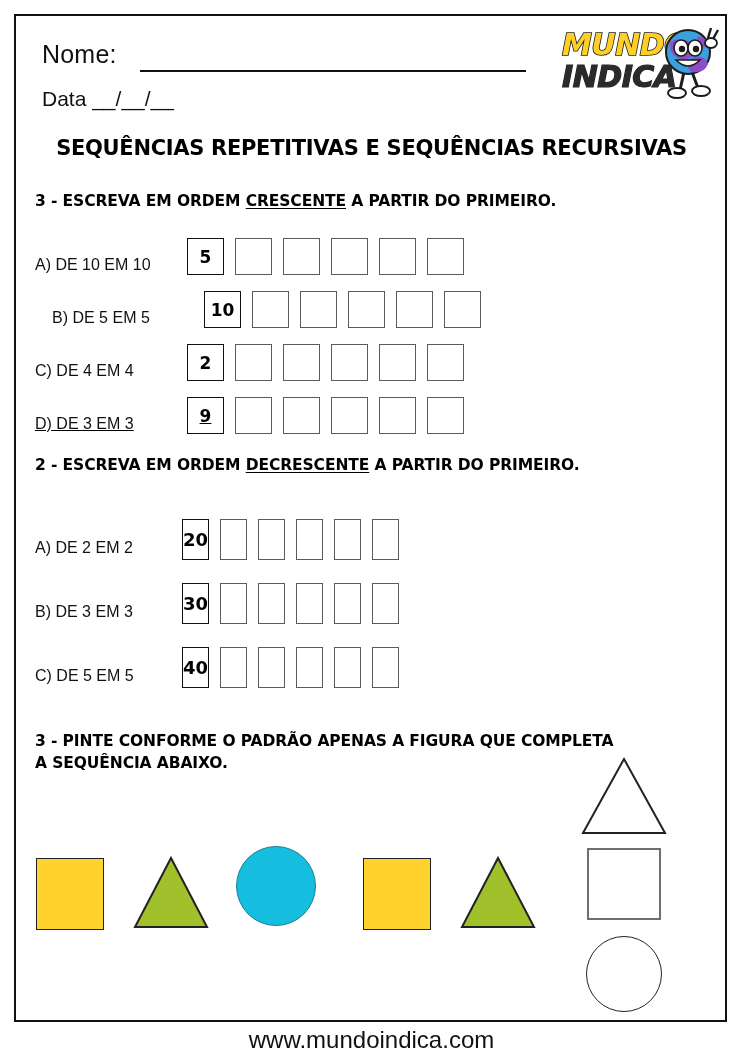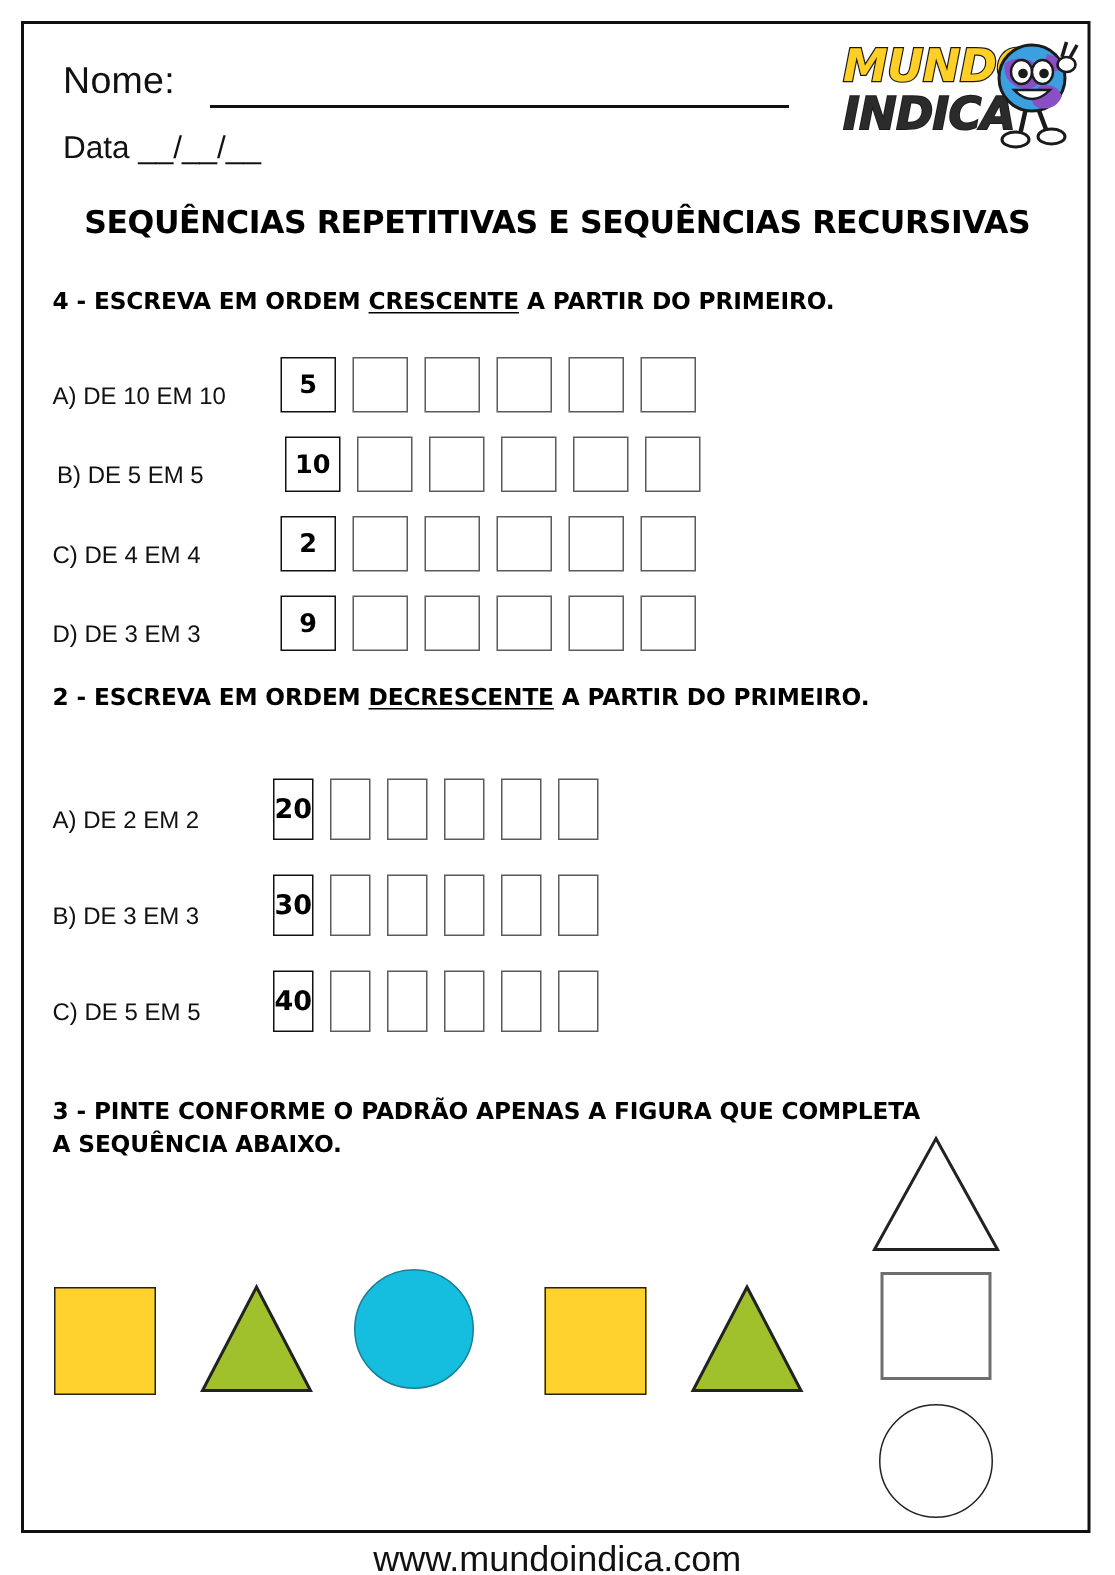--- a/index.html
+++ b/index.html
@@ -249,36 +249,36 @@
       <path d="M18 34 q12 12 24 0 z" fill="#ffffff" stroke="#1b1b1b" stroke-width="1.6"></path>
 
       <path d="M50 12 l3 -10 M55 13 l5 -9" stroke="#1b1b1b" stroke-width="2.4" fill="none"></path>
       <ellipse cx="53" cy="17" rx="6" ry="5" fill="#ffffff" stroke="#1b1b1b" stroke-width="1.8"></ellipse>
     </svg>
   </div>
 
   <div class="worksheet-title">SEQUÊNCIAS REPETITIVAS E SEQUÊNCIAS RECURSIVAS</div>
 
   <div class="q-head" id="q1-head">
-    <span>4 - ESCREVA EM ORDEM </span><u>CRESCENTE</u><span> A PARTIR DO PRIMEIRO.</span>
+    <span>3 - ESCREVA EM ORDEM </span><u>CRESCENTE</u><span> A PARTIR DO PRIMEIRO.</span>
   </div>
 
   <div class="seq-row g1" style="left:35px; top:238px;">
     <div class="seq-label">A) DE 10 EM 10</div>
     <div class="seq-boxes">
       <div class="seq-box filled">5</div>
       <div class="seq-box"></div>
       <div class="seq-box"></div>
       <div class="seq-box"></div>
       <div class="seq-box"></div>
       <div class="seq-box"></div>
     </div>
   </div>
 
-  <div class="seq-row g1" style="left:38px; top:291px;">
+  <div class="seq-row g1" style="left:52px; top:291px;">
     <div class="seq-label">B) DE 5 EM 5</div>
     <div class="seq-boxes">
       <div class="seq-box filled">10</div>
       <div class="seq-box"></div>
       <div class="seq-box"></div>
       <div class="seq-box"></div>
       <div class="seq-box"></div>
       <div class="seq-box"></div>
     </div>
   </div>
@@ -288,21 +288,21 @@
     <div class="seq-boxes">
       <div class="seq-box filled">2</div>
       <div class="seq-box"></div>
       <div class="seq-box"></div>
       <div class="seq-box"></div>
       <div class="seq-box"></div>
       <div class="seq-box"></div>
     </div>
   </div>
 
-  <div class="seq-row g1" style="left:35px; top:397px;">
+  <div class="seq-row g1" style="left:35px; top:397px;text-decoration:underline;">
     <div class="seq-label">D) DE 3 EM 3</div>
     <div class="seq-boxes">
       <div class="seq-box filled">9</div>
       <div class="seq-box"></div>
       <div class="seq-box"></div>
       <div class="seq-box"></div>
       <div class="seq-box"></div>
       <div class="seq-box"></div>
     </div>
   </div>

